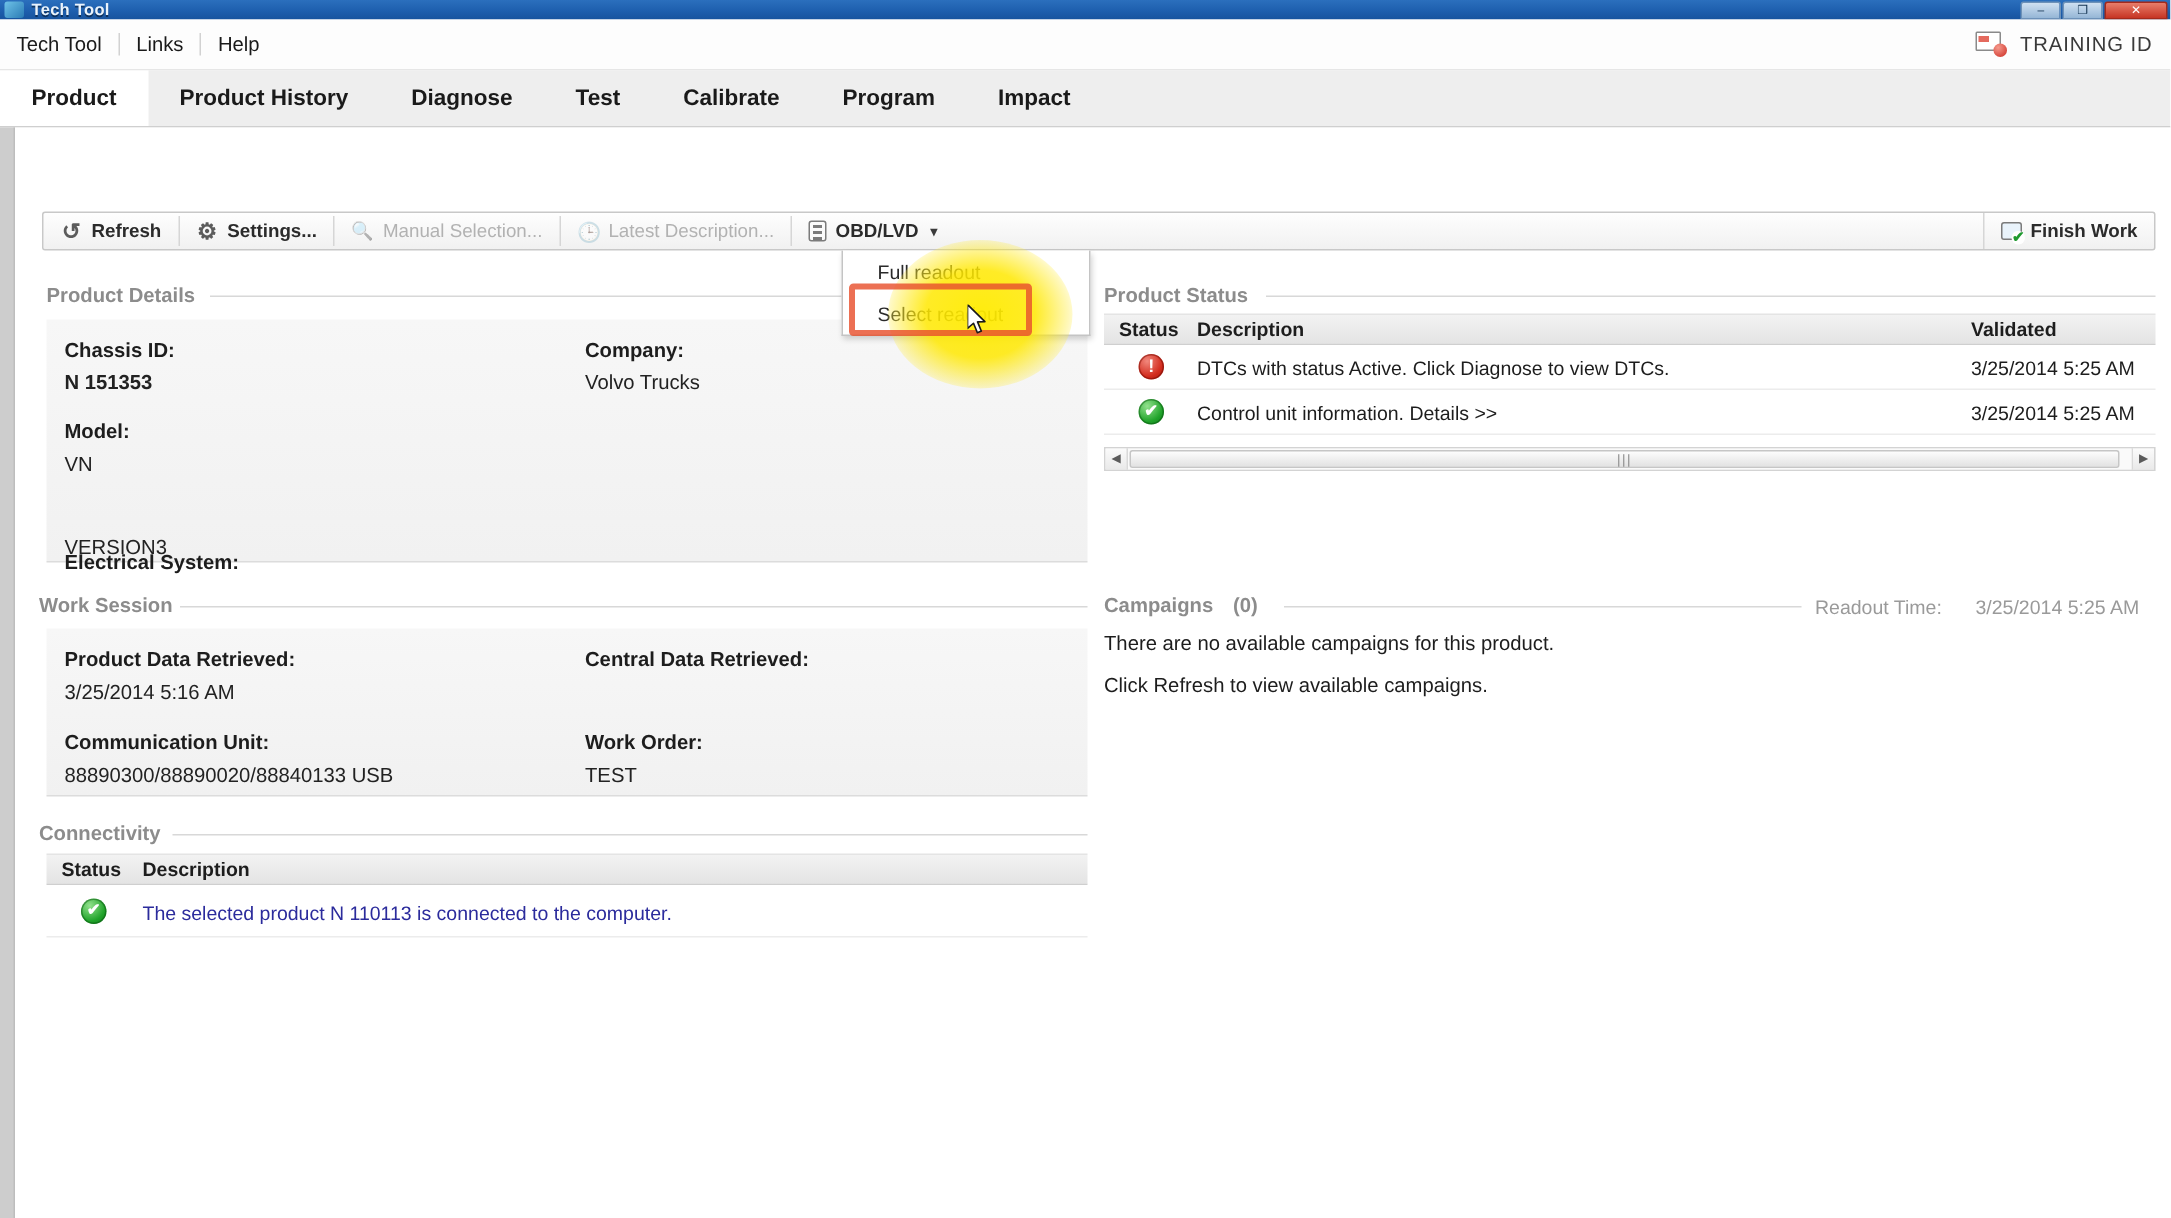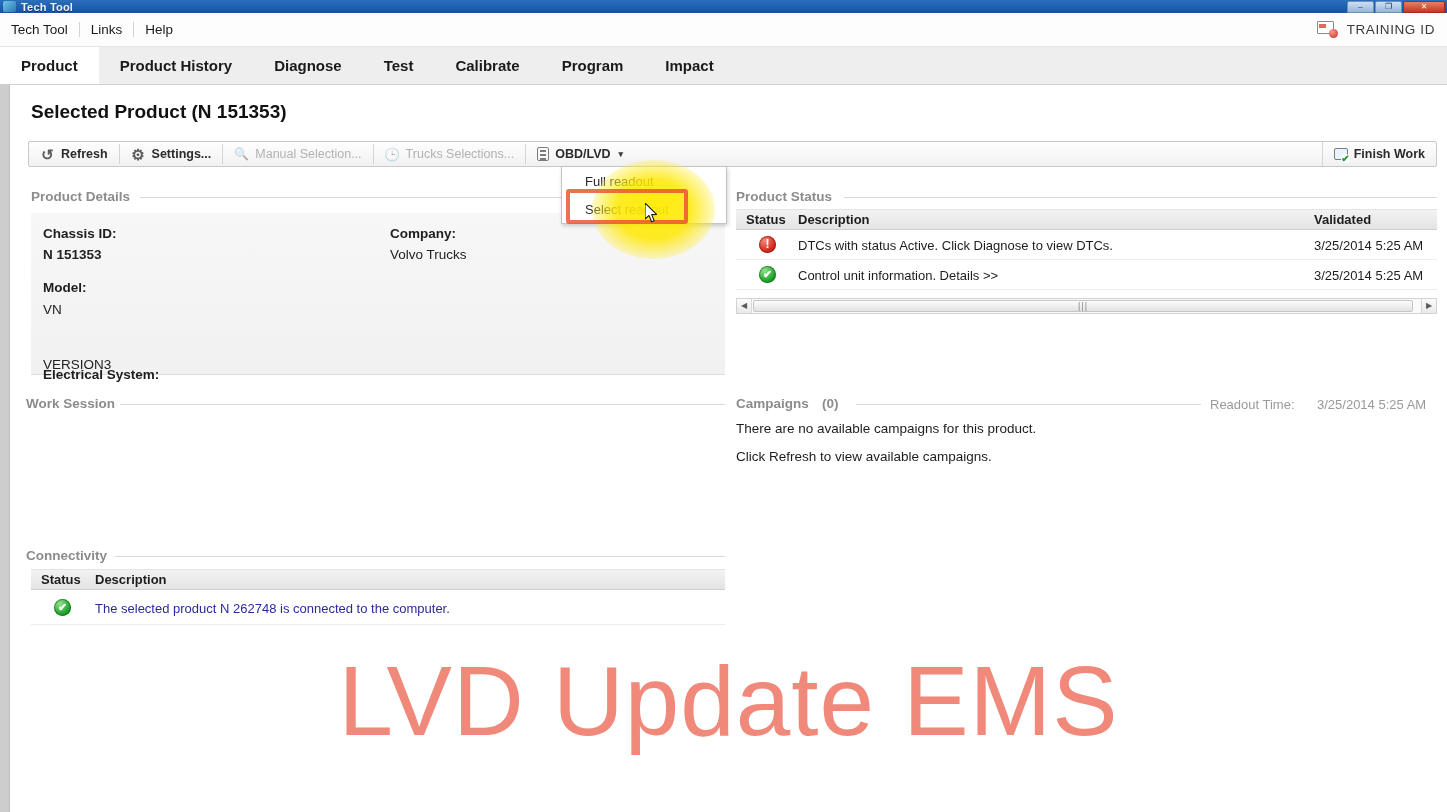--- a/index.html
+++ b/index.html
@@ -315,41 +315,40 @@
     <div class="tab">Test</div>
     <div class="tab">Calibrate</div>
     <div class="tab">Program</div>
     <div class="tab">Impact</div>
   </div>
 
   <div class="leftrail"></div>
 
   <div class="page">
 
-    <div class="page-title">Selected Product (N 151353)</div>
 
     <div class="toolbar">
       <div class="tbtn">
         <span class="ic ic-refresh"></span>
         <span>Refresh</span>
       </div>
       <div class="tb-div"></div>
       <div class="tbtn">
         <span class="ic ic-gear"></span>
         <span>Settings...</span>
       </div>
       <div class="tb-div"></div>
       <div class="tbtn disabled">
         <span class="ic ic-search"></span>
         <span>Manual Selection...</span>
       </div>
       <div class="tb-div"></div>
       <div class="tbtn disabled">
         <span class="ic ic-clock"></span>
-        <span>Trucks Selections...</span>
+        <span>Latest Description...</span>
       </div>
       <div class="tb-div"></div>
       <div class="tbtn">
         <span class="ic ic-obd"></span>
         <span>OBD/LVD</span>
         <span class="caret">▾</span>
       </div>
       <div class="grow"></div>
       <div class="tbtn right">
         <span class="ic ic-finish"></span>
@@ -372,31 +371,41 @@
       <div class="fld-val" style="left:359px; top:34px;">Volvo Trucks</div>
       <div class="fld-label" style="left:12px; top:67px;">Model:</div>
       <div class="fld-val" style="left:12px; top:89px;">VN</div>
       <div class="fld-label" style="left:12px; top:122px;margin-top:32px;">Electrical System:</div>
       <div class="fld-val" style="left:12px; top:144px;">VERSION3</div>
     </div>
 
     <div class="sec-label" style="left:16px; top:311px;">Work Session</div>
     <div class="sec-rule" style="left:110px; top:319px; width:605px;"></div>
 
+    <div class="panel" style="left:21px; top:334px; width:694px; height:112px;">
+      <div class="fld-label" style="left:12px; top:13px;">Product Data Retrieved:</div>
+      <div class="fld-val" style="left:12px; top:35px;">3/25/2014 5:16 AM</div>
+      <div class="fld-label" style="left:359px; top:13px;">Central Data Retrieved:</div>
+      <div class="fld-val" style="left:359px; top:35px;"></div>
+      <div class="fld-label" style="left:12px; top:68px;">Communication Unit:</div>
+      <div class="fld-val" style="left:12px; top:90px;">88890300/88890020/88840133 USB</div>
+      <div class="fld-label" style="left:359px; top:68px;">Work Order:</div>
+      <div class="fld-val" style="left:359px; top:90px;">TEST</div>
+    </div>
 
     <div class="sec-label" style="left:16px; top:463px;">Connectivity</div>
     <div class="sec-rule" style="left:105px; top:471px; width:610px;"></div>
 
     <div class="grid-head" style="left:21px; top:484px; width:694px;">
       <div class="gh-cell" style="left:10px;">Status</div>
       <div class="gh-cell" style="left:64px;">Description</div>
     </div>
     <div class="grid-row" style="left:21px; top:505px; width:694px; height:35px;">
       <div class="sicon ok" style="left:23px; top:9px;"></div>
-      <div class="cell-txt link-txt" style="left:64px; top:11px;">The selected product N 262748 is connected to the computer.</div>
+      <div class="cell-txt link-txt" style="left:64px; top:11px;">The selected product N 110113 is connected to the computer.</div>
     </div>
 
     <div class="sec-label" style="left:726px; top:104px;">Product Status</div>
     <div class="sec-rule" style="left:834px; top:112px; width:593px;"></div>
 
     <div class="grid-head" style="left:726px; top:124px; width:701px;">
       <div class="gh-cell" style="left:10px;">Status</div>
       <div class="gh-cell" style="left:62px;">Description</div>
       <div class="gh-cell" style="left:578px;">Validated</div>
     </div>
@@ -425,21 +434,20 @@
 
     <div class="sec-label" style="left:726px; top:311px;">Campaigns</div>
     <div class="sec-label" style="left:812px; top:311px;">(0)</div>
     <div class="readout-lbl" style="left:1200px; top:312px;">Readout Time:</div>
     <div class="readout-lbl" style="left:1307px; top:312px;">3/25/2014 5:25 AM</div>
     <div class="sec-rule" style="left:846px; top:319px; width:345px;"></div>
 
     <div class="para" style="left:726px; top:336px;">There are no available campaigns for this product.</div>
     <div class="para" style="left:726px; top:364px;">Click Refresh to view available campaigns.</div>
 
-    <div class="watermark">LVD Update EMS</div>
 
   </div>
 
   <div class="glow"></div>
   <div class="highlight-box"></div>
   <svg class="cursor" viewBox="0 0 14 21">
     <polygon points="0,0 0,16 4,12.5 6.6,18.8 9.2,17.7 6.7,11.6 11.6,11.4" fill="#ffffff" stroke="#1a1a1a" stroke-width="1.1" stroke-linejoin="round"></polygon>
   </svg>
 
 </div>

